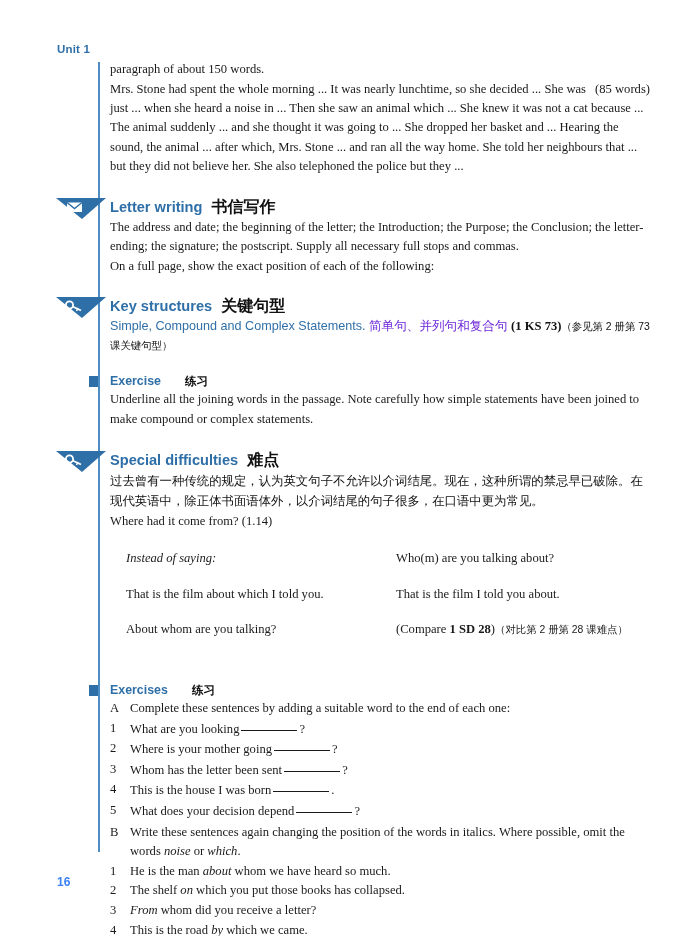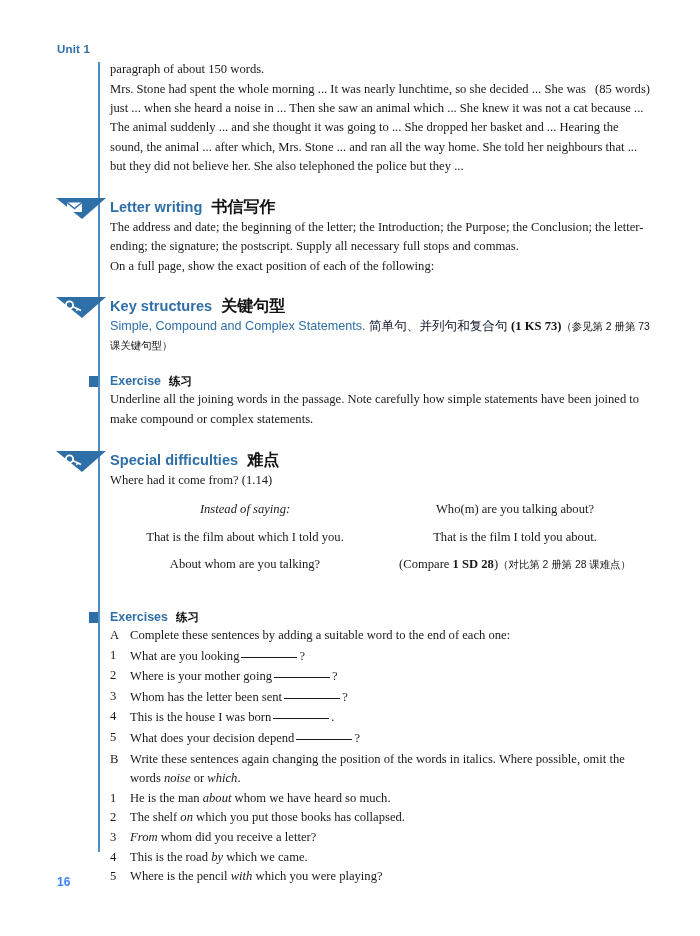--- a/index.html
+++ b/index.html
@@ -108,34 +108,34 @@
   .minor-head {
     font-family: "Liberation Sans", sans-serif;
     font-size: 12.4px;
     color: #2f6fa8;
     line-height: 16px;
     margin: 0 0 1px 0;
   }
   .minor-head .cn {
     color: #111111;
     font-size: 11.6px;
-    margin-left: 8px;
+    margin-left: 24px;
   }
 
   
   .ks-line {
     font-family: "Liberation Sans", sans-serif;
     font-size: 12.6px;
     line-height: 19px;
     color: #2f6fa8;
     margin: 0;
     padding-left: 12px;
   }
   .ks-line .cn-black {
-    color: #0f172a;
+    color: #6d28d9;
     font-family: "Liberation Sans", sans-serif;
   }
   .ks-line .ref {
     color: #111111;
     font-family: "Liberation Serif", serif;
     font-weight: bold;
     font-size: 12.6px;
   }
   .ks-line .ref-cn {
     color: #111111;
@@ -154,24 +154,23 @@
   }
 
   
   .compare {
     padding-left: 12px;
     margin-top: 2px;
     display: flex;
   }
   .compare .col { width: 50%; }
   .compare .col p {
-    margin: 8px;
+    margin: 16px;
     font-size: 12.6px;
     line-height: 19.6px;
-    text-align: center;
   }
   .compare .ital { font-style: italic; }
   .cmp-ref { font-weight: bold; }
   .cmp-ref-cn {
     font-family: "Liberation Sans", sans-serif;
     font-size: 10.4px;
   }
 
   
   .ex-list {
@@ -259,20 +258,21 @@
     <div class="flag">
       <svg width="54" height="23" viewBox="0 0 54 23">
         <polygon points="0,1 50,1 26,22" fill="#2f6fa8"></polygon>
         <circle cx="13.5" cy="9" r="3.6" fill="none" stroke="#ffffff" stroke-width="1.8"></circle>
         <line x1="16.5" y1="10.5" x2="25" y2="14.5" stroke="#ffffff" stroke-width="1.8"></line>
         <line x1="22" y1="12" x2="20.5" y2="15" stroke="#ffffff" stroke-width="1.6"></line>
       </svg>
     </div>
     <h2 class="sec-head"><span>Special difficulties</span><span class="cn">难点</span></h2>
   </div>
+  <p class="cn-para">过去曾有一种传统的规定，认为英文句子不允许以介词结尾。现在，这种所谓的禁忌早已破除。在现代英语中，除正体书面语体外，以介词结尾的句子很多，在口语中更为常见。</p>
   <p class="body-text">Where had it come from? (1.14)</p>
 
   <div class="compare">
     <div class="col">
       <p class="ital">Instead of saying:</p>
       <p>That is the film about which I told you.</p>
       <p>About whom are you talking?</p>
     </div>
     <div class="col">
       <p>Who(m) are you talking about?</p>

